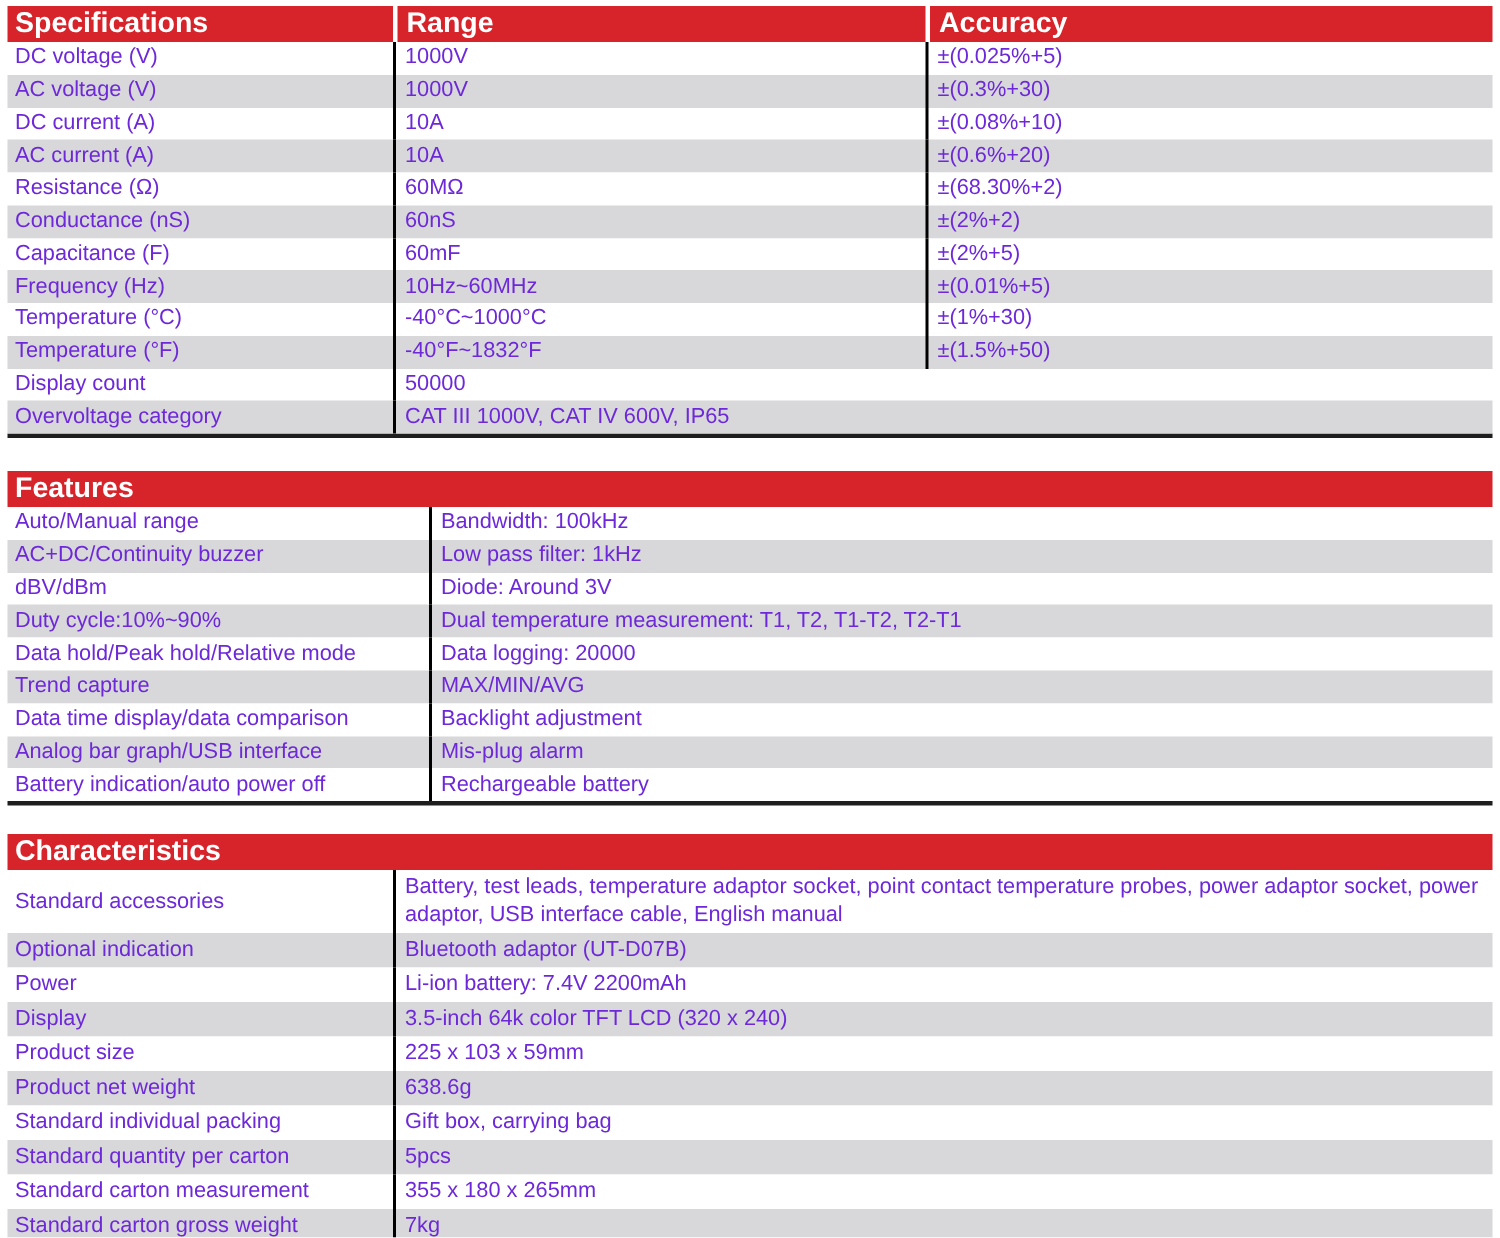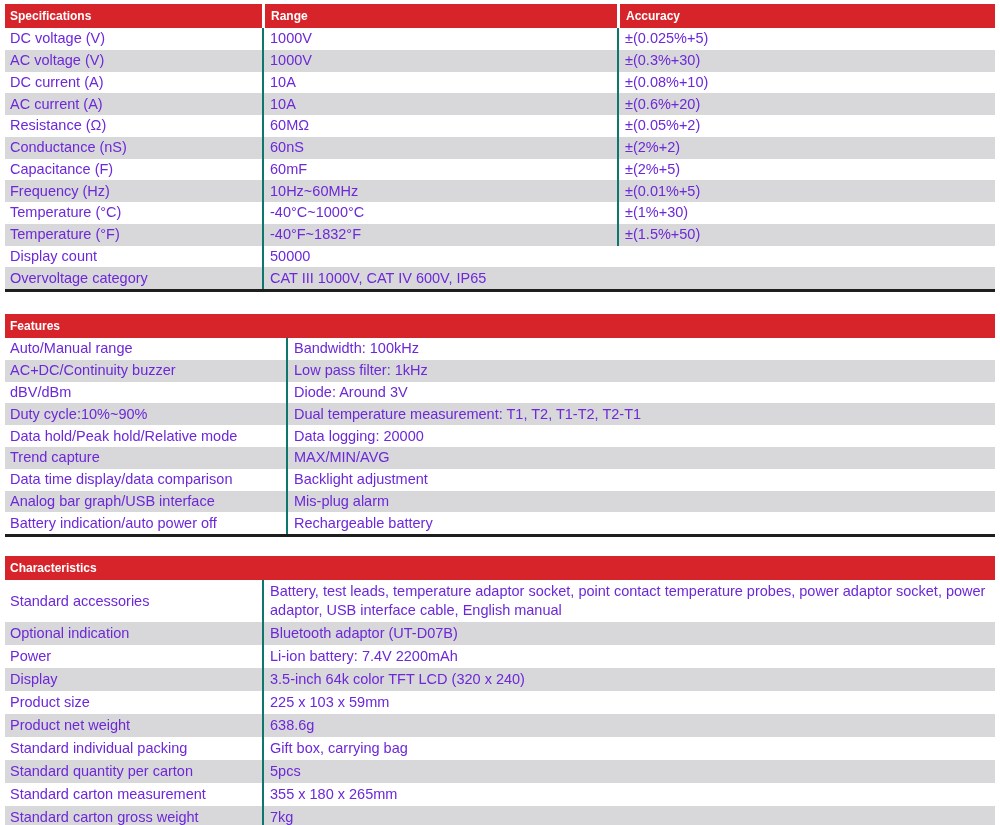--- a/index.html
+++ b/index.html
@@ -24,21 +24,21 @@
   #spec-table            { top: 4px;   }
   #features-table        { top: 314px; }
   #characteristics-table { top: 556px; }
 
   
   .thead {
     display: grid;
     height: 24px;
     color: #ffffff;
     font-weight: bold;
-    font-size: 12px;
+    font-size: 19px;
   }
   .thead-3 { grid-template-columns: 257px 355px 1fr; }
   .thead-1 { grid-template-columns: 1fr; }
   .hcell {
     display: flex;
     align-items: center;
     padding: 0 6px;
     overflow: hidden;
     white-space: nowrap;
   }
@@ -61,21 +61,21 @@
   #characteristics-table .trow { min-height: 21.3px; }
 
   .tcell {
     display: flex;
     align-items: center;
     padding: 0 6px;
     overflow: hidden;
     line-height: 19px;
   }
   .tcell:first-child { padding-left: 5px; }
-  .tcell.vline { border-left: 2px solid #0f766e; }
+  .tcell.vline { border-left: 2px solid #000000; }
   .tcell.span2 { grid-column: 2 / -1; }
   #characteristics-table .tcell { padding-top: 2px; padding-bottom: 2px; }
 </style>
 </head>
 <body>
 
 <div class="sheet">
 
   <section id="spec-table" class="spec-table">
     <div class="thead thead-3" style="background: rgb(215, 36, 43);">
@@ -129,21 +129,21 @@
           </div>
         </div>
         <div class="trow">
           <div class="tcell">
             <span>Resistance (Ω)</span>
           </div>
           <div class="tcell vline">
             <span>60MΩ</span>
           </div>
           <div class="tcell vline">
-            <span>±(0.05%+2)</span>
+            <span>±(68.30%+2)</span>
           </div>
         </div>
         <div class="trow alt">
           <div class="tcell">
             <span>Conductance (nS)</span>
           </div>
           <div class="tcell vline">
             <span>60nS</span>
           </div>
           <div class="tcell vline">

